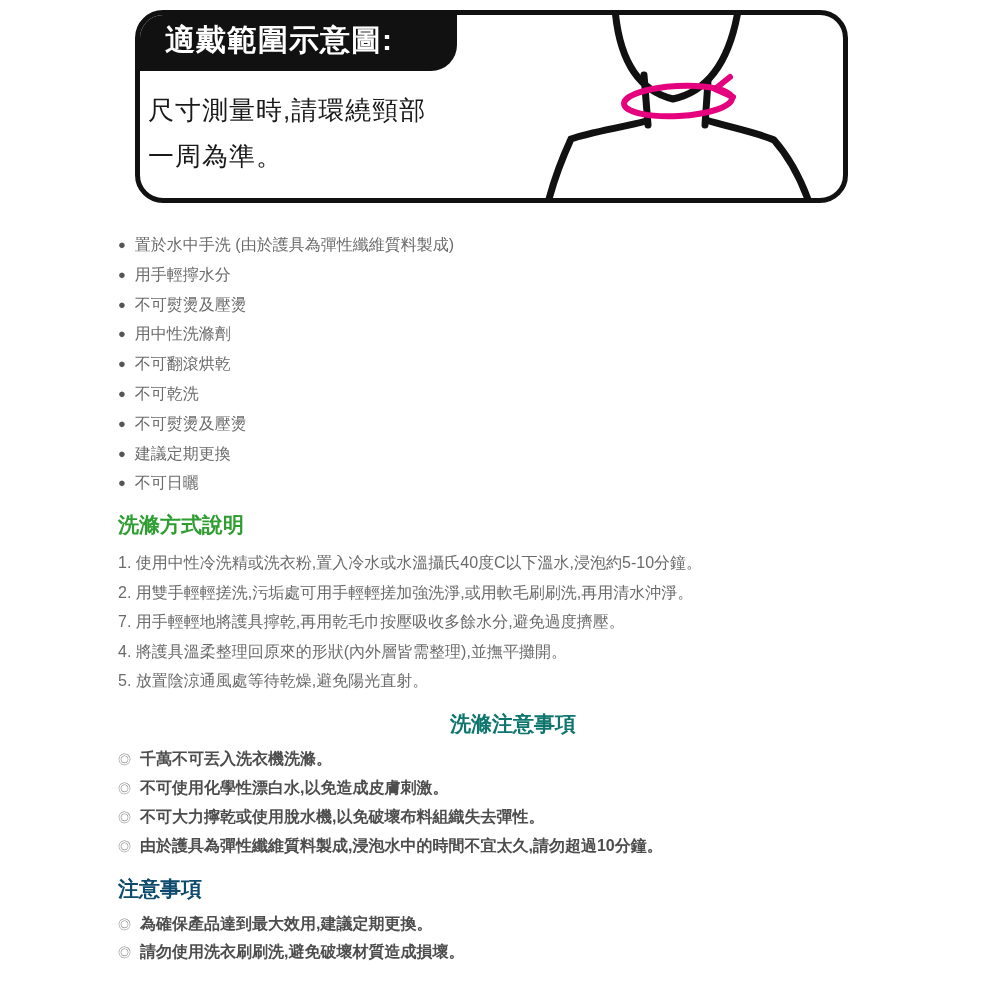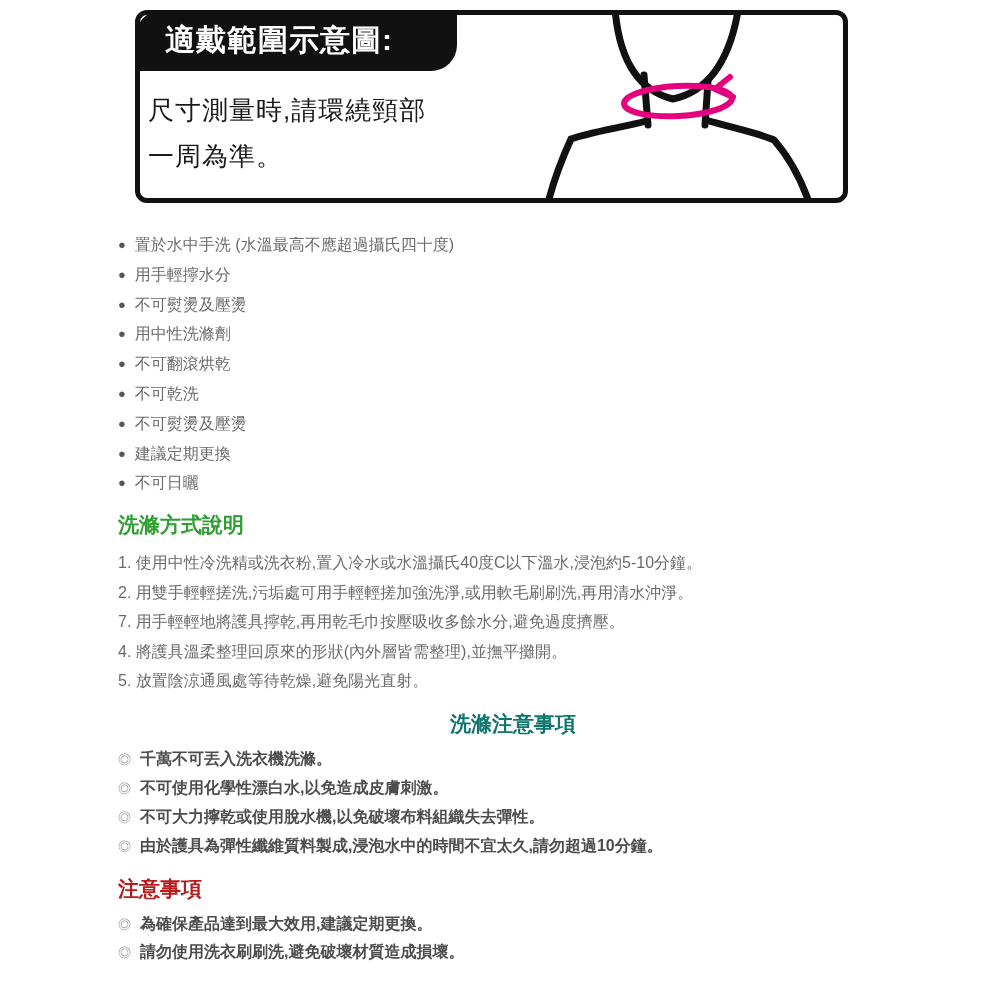--- a/index.html
+++ b/index.html
@@ -2,21 +2,21 @@
 <html lang="zh-Hant"><head>
 <meta charset="utf-8">
 <style>
   * { margin:0; padding:0; box-sizing:border-box; }
   html,body { width:1000px; height:1000px; background:#ffffff;
     font-family:"Liberation Sans", sans-serif; overflow:hidden; }
 
   
   .diagram-box {
     position:absolute; left:135px; top:10px; width:713px; height:193px;
-    border:5px solid #111; border-radius:12px; background:#fff; overflow:hidden;
+    border:5px solid #111; border-radius:28px; background:#fff; overflow:hidden;
   }
   .diagram-label {
     position:absolute; left:-5px; top:-5px; height:61px; width:322px;
     background:#111; color:#fff;
     border-bottom-right-radius:26px; border-top-left-radius:28px;
     display:flex; align-items:center; padding-left:30px;
     font-size:30px; font-weight:bold; letter-spacing:1px;
   }
   .diagram-caption {
     position:absolute; left:8px; top:72px;
@@ -64,21 +64,21 @@
     <div>一周為準。</div>
   </div>
 </div>
 
 <div class="content">
 
   <div class="sec dots">
     <ul>
         <li>
           <span class="blt">●</span>
-          <span class="txt">置於水中手洗 (水溫最高不應超過攝氏四十度)</span>
+          <span class="txt">置於水中手洗 (由於護具為彈性纖維質料製成)</span>
         </li>
         <li>
           <span class="blt">●</span>
           <span class="txt">用手輕擰水分</span>
         </li>
         <li>
           <span class="blt">●</span>
           <span class="txt">不可熨燙及壓燙</span>
         </li>
         <li>
@@ -145,21 +145,21 @@
           <span class="txt">不可大力擰乾或使用脫水機,以免破壞布料組織失去彈性。</span>
         </li>
         <li>
           <span class="blt">◎</span>
           <span class="txt">由於護具為彈性纖維質料製成,浸泡水中的時間不宜太久,請勿超過10分鐘。</span>
         </li>
       </ul>
   </div>
 
   <div class="sec rings tight">
-    <h2 style="color: #b91c1c;">注意事項</h2>
+    <h2 style="color: #0c4a6e;">注意事項</h2>
     <ul>
         <li>
           <span class="blt">◎</span>
           <span class="txt">為確保產品達到最大效用,建議定期更換。</span>
         </li>
         <li>
           <span class="blt">◎</span>
           <span class="txt">請勿使用洗衣刷刷洗,避免破壞材質造成損壞。</span>
         </li>
       </ul>

